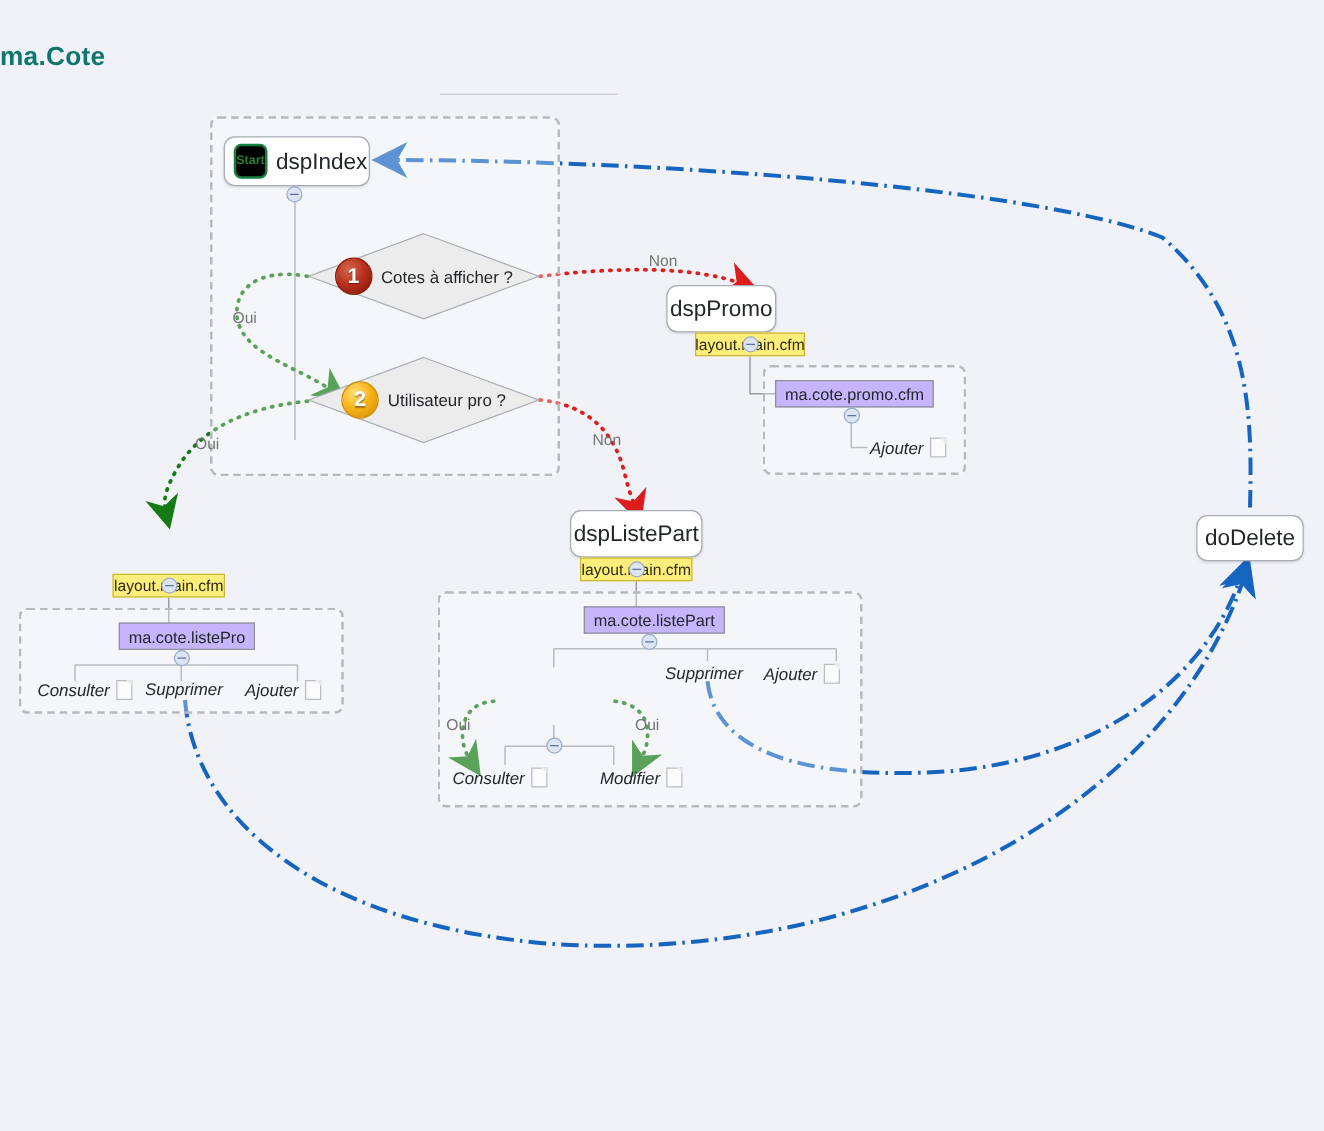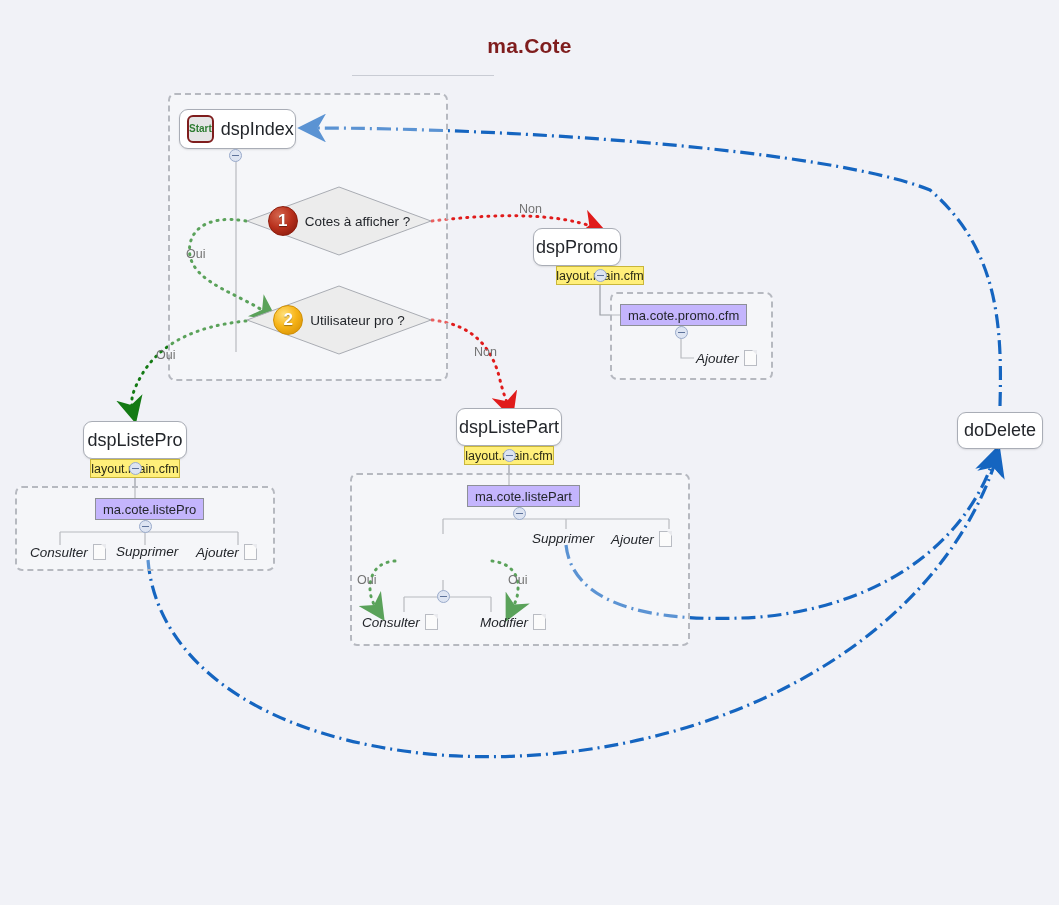--- a/index.html
+++ b/index.html
@@ -10,22 +10,21 @@
     font-family:"Liberation Sans","DejaVu Sans",sans-serif;
     overflow:hidden;
     position:relative;
   }
   #stage{position:absolute;left:0;top:0;width:1059px;height:905px;}
   #edges{position:absolute;left:0;top:0;width:1059px;height:905px;pointer-events:none;}
 
   
   .diagram-title{
     position:absolute;left:0;top:34px;width:1059px;
-    text-align:center;
-    font-size:21px;font-weight:bold;color:#7f1d1d;
+    font-size:21px;font-weight:bold;color:#0f766e;
     letter-spacing:.2px;
   }
   .title-rule{
     position:absolute;left:352px;top:75px;width:142px;height:1px;
     background:#c9ccd4;
   }
 
   
   .group{
     position:absolute;
@@ -45,22 +44,22 @@
     display:flex;align-items:center;justify-content:center;
     font-size:18px;color:#23262b;
     box-shadow:0 1px 2px rgba(0,0,0,.10);
     padding:0 10px;
     white-space:nowrap;
   }
   .page-node.with-start{justify-content:flex-start;padding-left:7px;}
   .start-badge{
     display:inline-flex;align-items:center;justify-content:center;
     width:28px;height:24px;margin-right:7px;
-    border:2px solid #7f1d1d;border-radius:6px;
-    background:#e5e5e5;color:#2f7d32;
+    border:2px solid #15803d;border-radius:6px;
+    background:#000000;color:#2f7d32;
     font-size:10px;font-weight:bold;line-height:1;
   }
 
   
   .layout-chip{
     position:absolute;
     background:#ffef7a;
     border:1px solid #c9b63a;
     box-sizing:border-box;
     font-size:12.5px;color:#2b2b16;
@@ -251,23 +250,20 @@
   <div class="group" style="left:610px;top:292px;width:163px;height:88px;"></div>
   <div class="cfm-box" style="left:620px;top:304px;">
     <span>ma.cote.promo.cfm</span>
   </div>
   <div class="collapse" style="left:675px;top:326px;"></div>
   <div class="leaf" style="left:696px;top:350px;">
     <span>Ajouter</span>
     <span class="doc-icon"></span>
   </div>
 
-  <div class="page-node" style="left:83px;top:421px;width:104px;height:38px;">
-    <span>dspListePro</span>
-  </div>
   <div class="layout-chip" style="left:90px;top:459px;width:90px;">
     <span>layout.main.cfm</span>
   </div>
   <div class="collapse" style="left:129px;top:462px;"></div>
 
   <div class="group" style="left:15px;top:486px;width:260px;height:85px;"></div>
   <div class="cfm-box" style="left:95px;top:498px;align-items:center;">
     <span>ma.cote.listePro</span>
   </div>
   <div class="collapse" style="left:139px;top:520px;"></div>

